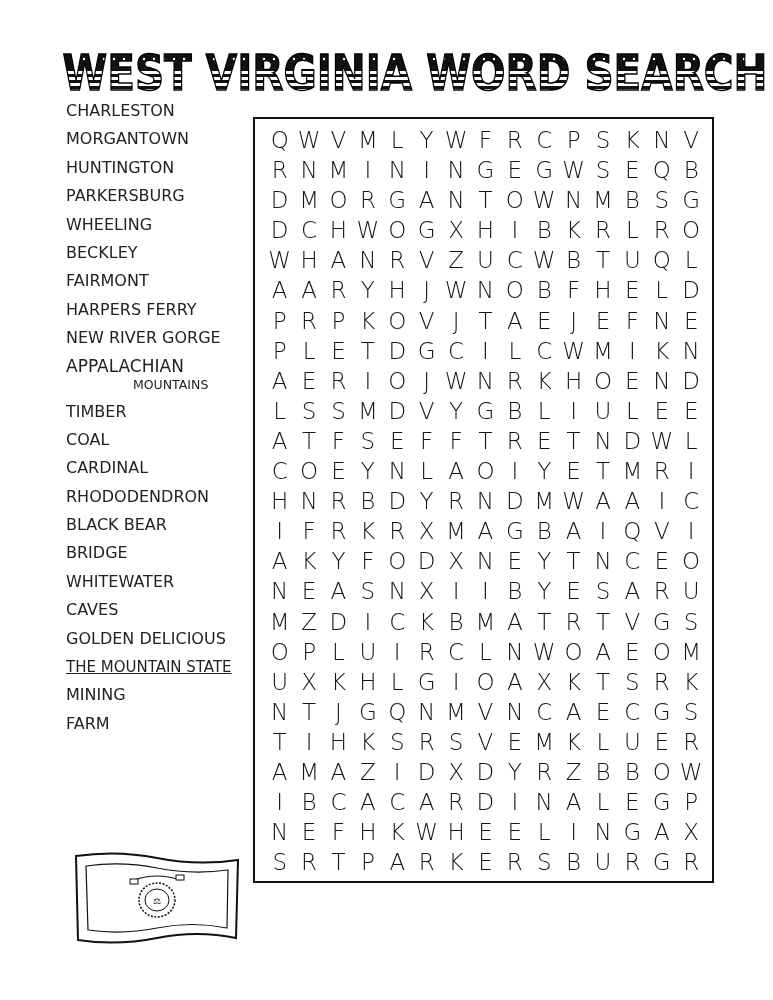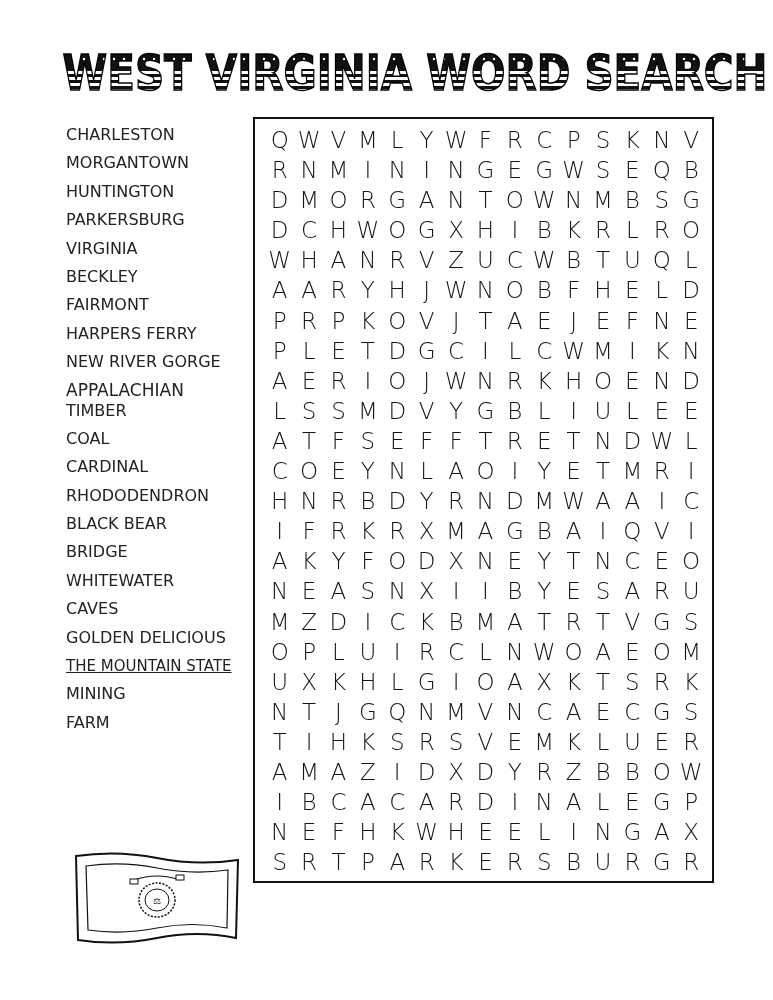--- a/index.html
+++ b/index.html
@@ -3,21 +3,21 @@
 <meta charset="utf-8">
 <style>
   html, body { margin: 0; padding: 0; background: #ffffff; }
   body { width: 773px; height: 1000px; position: relative; overflow: hidden; font-family: "DejaVu Sans", sans-serif; color: #111; }
   .title {
     position: absolute; left: 30px; top: 44px; width: 713px; height: 50px;
     margin-left: 29px;
   }
   .title svg { width: 713px; height: 50px; }
   .word-list {
-    position: absolute; left: 66px; top: 124px; width: 190px;
+    position: absolute; left: 66px; top: 100px; width: 190px;
     font-family: "DejaVu Sans", sans-serif; font-size: 16px; letter-spacing: 0px; color: #222;
   }
   .word-list .w { height: 28.4px; line-height: 22px; white-space: nowrap; }
   .word-list .w.small { font-size: 17px; height: 20px; line-height: 20px; }
   .word-list .w.small2 { font-size: 12.5px; height: 25px; line-height: 18px; padding-left: 67px; }
   .grid-box {
     position: absolute; left: 253px; top: 117px; width: 461px; height: 766px;
     border: 2px solid #111; box-sizing: border-box;
   }
   .grid {
@@ -56,26 +56,27 @@
       <text x="356" y="46" textLength="705" lengthAdjust="spacingAndGlyphs" fill="url(#stripes)" stroke="#000" stroke-width="1.5" clip-path="url(#botHalf)">WEST VIRGINIA WORD SEARCH</text>
     </g>
   </svg>
 </div>
 
 <div class="word-list">
   <div class="w">CHARLESTON</div>
   <div class="w">MORGANTOWN</div>
   <div class="w">HUNTINGTON</div>
   <div class="w">PARKERSBURG</div>
-  <div class="w">VIRGINIA</div>
+  <div class="w">WHEELING</div>
   <div class="w">BECKLEY</div>
   <div class="w">FAIRMONT</div>
   <div class="w">HARPERS FERRY</div>
   <div class="w">NEW RIVER GORGE</div>
   <div class="w small">APPALACHIAN</div>
+  <div class="w small2">MOUNTAINS</div>
   <div class="w">TIMBER</div>
   <div class="w">COAL</div>
   <div class="w">CARDINAL</div>
   <div class="w">RHODODENDRON</div>
   <div class="w">BLACK BEAR</div>
   <div class="w">BRIDGE</div>
   <div class="w">WHITEWATER</div>
   <div class="w">CAVES</div>
   <div class="w">GOLDEN DELICIOUS</div>
   <div class="w" style="font-size:15px;text-decoration:underline;">THE MOUNTAIN STATE</div>

